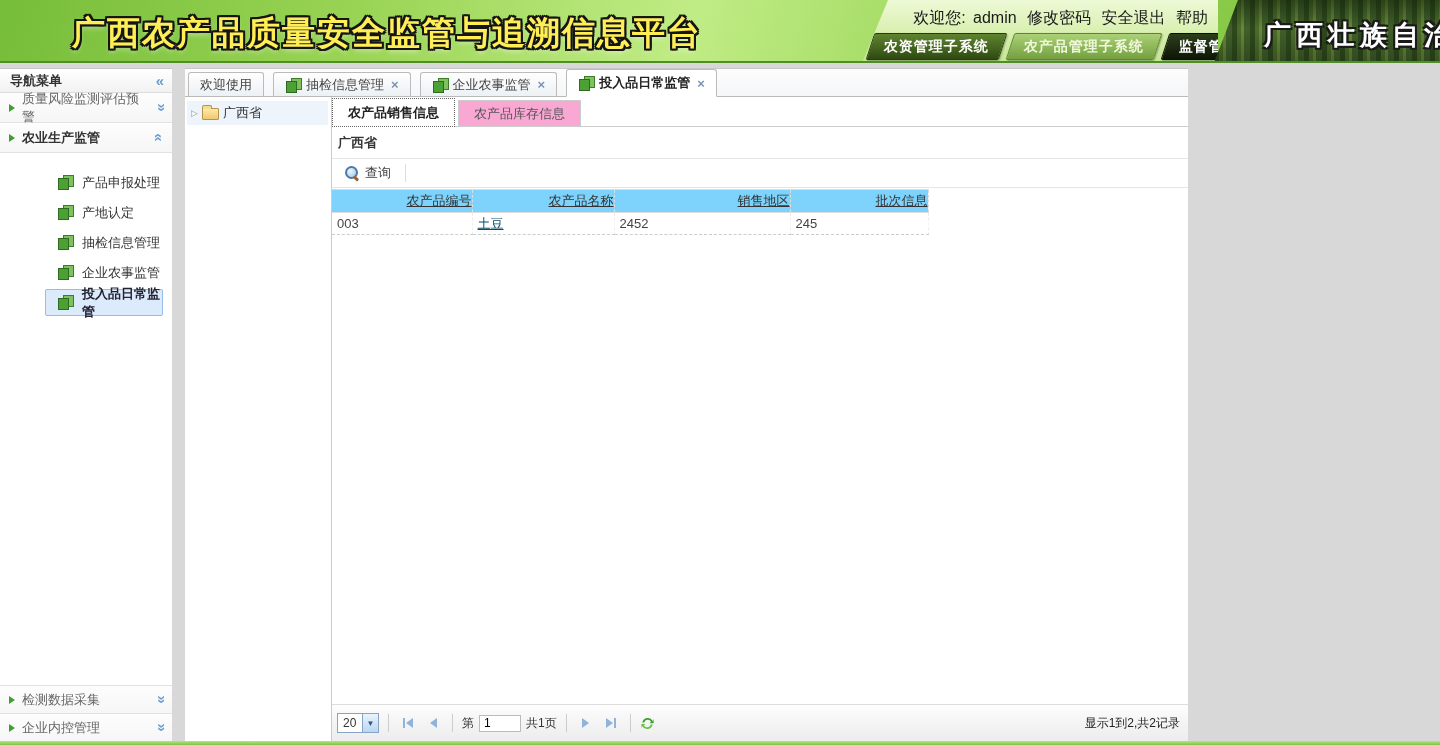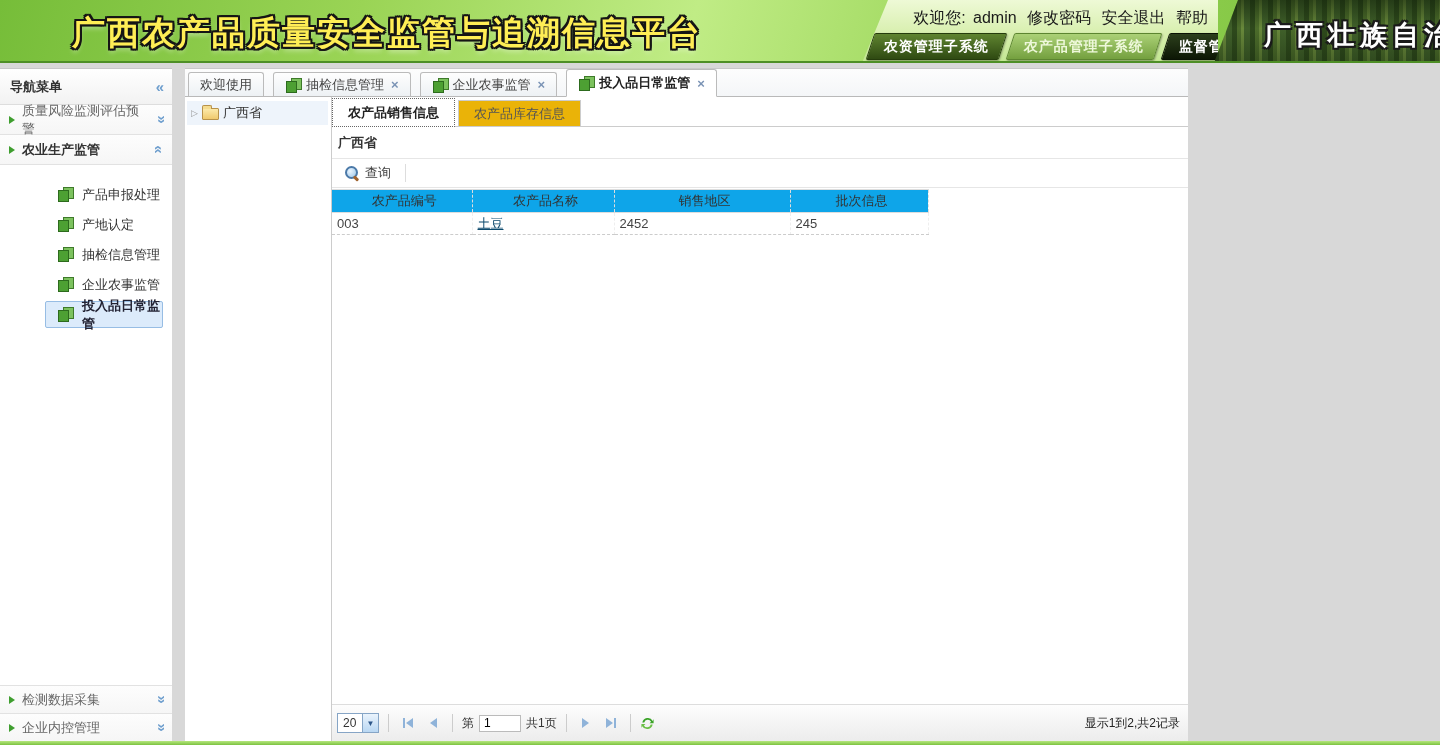--- a/index.html
+++ b/index.html
@@ -33,21 +33,21 @@
     clip-path:polygon(24px 0,100% 0,100% 100%,0 100%); }
   .wheat::before { content:""; position:absolute; inset:0;
     background:linear-gradient(180deg,rgba(15,30,8,.55),rgba(15,30,8,0) 45%,rgba(15,30,8,.35)); }
   .region-banner { position:absolute; left:50px; top:17px; font-size:27px; font-weight:bold; color:#fff;
     letter-spacing:5px; white-space:nowrap;
     text-shadow:-2px -2px 0 #1a1a1a,2px -2px 0 #1a1a1a,-2px 2px 0 #1a1a1a,2px 2px 0 #1a1a1a,0 2px 0 #1a1a1a,0 -2px 0 #1a1a1a; }
 
   
   #sidebar { position:absolute; left:0; top:68px; width:172px; height:673px; background:#fff;
     display:flex; flex-direction:column; border-top:1px solid #c8c8c8; }
-  .nav-header { height:36px; display:flex; align-items:center; padding:0 8px 0 10px;
+  .nav-header { height:24px; display:flex; align-items:center; padding:0 8px 0 10px;
     background:linear-gradient(#ffffff,#f2f2f2); border-bottom:1px solid #ddd; font-weight:bold; color:#333; }
   .nav-header .grow { flex:1; }
   .chev { color:#6f9fce; font-weight:bold; font-size:15px; line-height:1; cursor:pointer; }
   .chev.down { display:inline-block; transform:rotate(-90deg); }
   .chev.up { display:inline-block; transform:rotate(90deg); }
   .acc-hd { height:30px; display:flex; align-items:center; gap:7px; padding:0 9px;
     background:linear-gradient(#fdfdfd,#f6f6f6); border-bottom:1px solid #e2e2e2; cursor:pointer;justify-content:flex-end; }
   .acc-hd .tri { width:0; height:0; border-left:6px solid #3f9e2f; border-top:4px solid transparent; border-bottom:4px solid transparent; }
   .acc-hd .lbl { flex:1; color:#666; }
   .acc-hd.bold .lbl { color:#333; font-weight:bold; }
@@ -82,36 +82,36 @@
   #treepanel { position:absolute; left:0; top:0; width:145px; bottom:0; background:#fff; }
   .tree-row { margin:4px 2px; padding:3px 4px; display:flex; align-items:center; gap:4px; background:#eef4fb; cursor:pointer; }
   .expander { color:#999; font-size:9px; line-height:1; }
   .folder { position:relative; width:17px; height:12px; margin-top:2px; flex:0 0 auto;
     background:linear-gradient(#fce9a9,#f0c96d); border:1px solid #b8924a; border-radius:1px; }
   .folder::before { content:""; position:absolute; top:-4px; left:-1px; width:8px; height:3px;
     background:#f5dc8f; border:1px solid #b8924a; border-bottom:none; border-radius:2px 2px 0 0; }
 
   #contentpanel { position:absolute; left:146px; right:0; top:0; bottom:0; border-left:1px solid #ccc; background:#fff; }
   #subtabbar { height:30px; border-bottom:1px solid #ccc; display:flex; align-items:flex-end; }
-  .subtab { display:flex; align-items:center; padding:0 15px; background:#eab308; cursor:pointer; white-space:nowrap; }
+  .subtab { display:flex; align-items:center; padding:0 15px; background:#f9a8d4; cursor:pointer; white-space:nowrap; }
   .subtab.active { height:29px; margin-bottom:-1px; border:1px dotted #666; font-weight:bold; color:#222; z-index:2; background:#fff; }
   .subtab.inactive { height:26px; border:1px solid #ccc; border-bottom:none; color:#555; margin-left:3px; }
   #region-title { padding:7px 6px 6px; font-weight:bold; color:#333; border-bottom:1px solid #e6e6e6; }
   #toolbar { height:29px; display:flex; align-items:center; padding-left:5px; border-bottom:1px solid #e6e6e6; }
   #query-btn { display:flex; align-items:center; gap:5px; padding:3px 7px; border-radius:3px; cursor:pointer; color:#444; }
   .mag { position:relative; width:16px; height:16px; flex:0 0 auto; }
   .mag::before { content:""; position:absolute; left:1px; top:1px; width:9px; height:9px; border-radius:50%;
     border:2px solid #4b79a8; background:radial-gradient(circle at 35% 35%,#eaf5ff,#9cc6e8); }
   .mag::after { content:""; position:absolute; right:1px; bottom:1px; width:6px; height:3px; background:#a0622d;
     transform:rotate(45deg); border-radius:1px; }
   .tool-sep { width:0; height:18px; border-left:1px solid #ddd; margin-left:7px; }
 
   table.grid { border-collapse:collapse; margin-top:1px; table-layout:fixed; width:596px; }
   table.grid th { height:23px; border-top:1px solid #ddd; border-bottom:1px solid #ddd; border-right:1px dashed #ddd;
-    font-weight:normal; text-align:center; padding-left:5px; color:#333; background:#0ea5e9; }
+    font-weight:normal; text-align:right; padding-left:5px; color:#333; background:#7dd3fc;text-decoration:underline; }
   table.grid td { height:22px; border-bottom:1px dashed #ccc; border-right:1px dashed #eee; padding-left:5px; color:#444; }
   .cell-link { text-decoration:underline; color:#0c4a6e; cursor:pointer; }
 
   
   #pager { position:absolute; left:0; right:0; bottom:0; height:27px; border-top:1px solid #ddd;
     background:linear-gradient(#fdfdfd,#ececec); display:flex; align-items:center; padding:18px 5px; gap:5px; font-size:12px; }
   .pg-sep { width:0; height:18px; border-left:1px solid #ccc; margin:0 4px; }
   .pg-select { display:flex; width:42px; height:20px; border:1px solid #86a5c6; background:#fff; cursor:pointer; }
   .pg-select .val { flex:1; padding:2px 0 0 5px; color:#333; }
   .pg-select .btn { width:16px; display:flex; align-items:center; justify-content:center;

